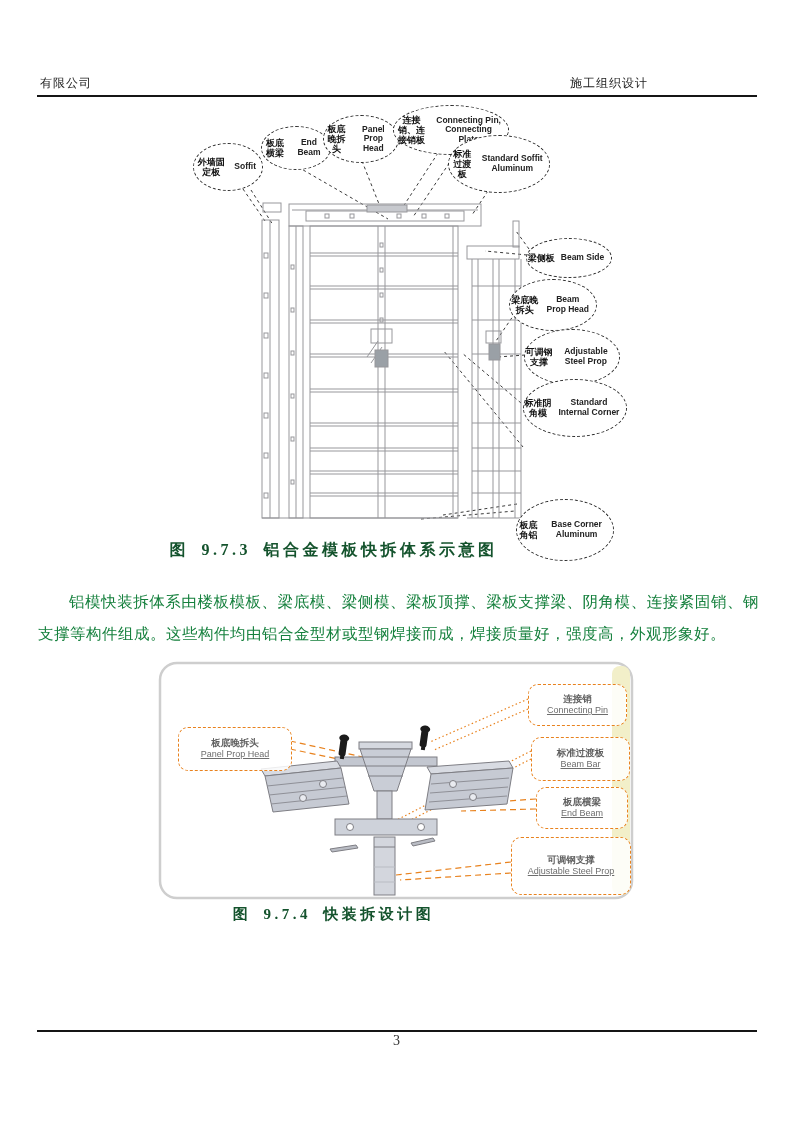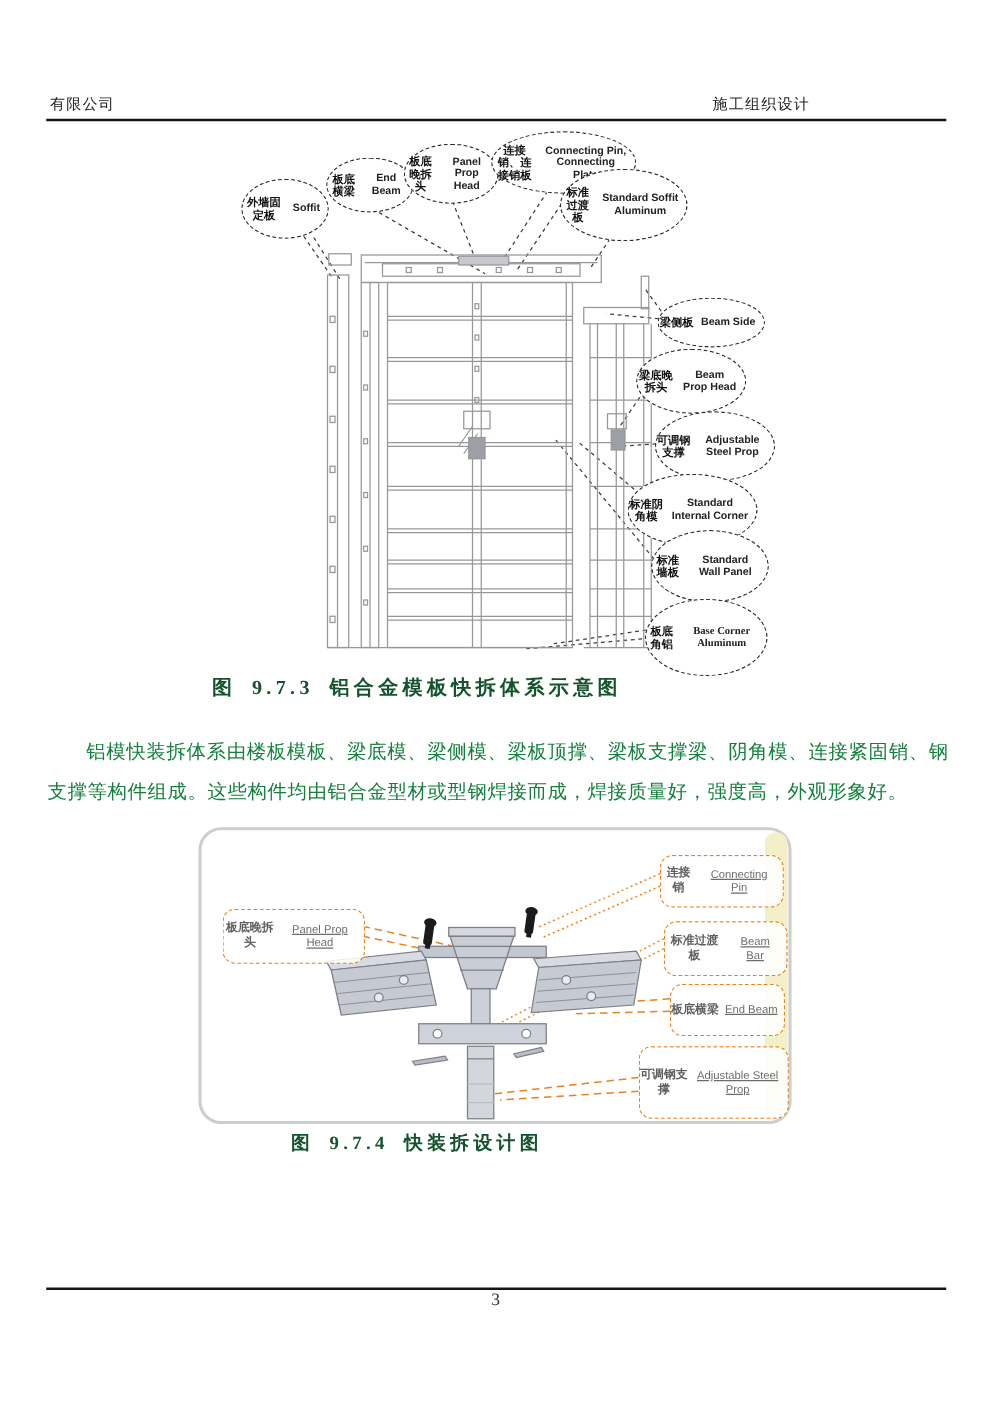--- a/index.html
+++ b/index.html
@@ -21,21 +21,21 @@
   
   .caption{left:0;width:667px;text-align:center;font-weight:700;font-size:16px;
            letter-spacing:3.5px;word-spacing:5px;color:#14532d;}
   
   .body-par{left:38px;top:570px;width:721px;font-size:15.5px;line-height:32px;
             text-indent:2em;text-align:justify;letter-spacing:0.5px;color:#15803d;}
   
   #fig2{left:153px;top:657px;width:490px;height:248px;}
   #fig2 svg{position:absolute;left:0;top:0;}
   .co2{position:absolute;border:1.5px dashed #E8821E;border-radius:10px;
-       display:flex;flex-direction:row;justify-content:center;align-items:center;
+       display:flex;flex-direction:column;justify-content:center;align-items:center;
        text-align:center;background:rgba(255,255,255,.85);
        font-family:"Liberation Sans","DejaVu Sans",sans-serif;line-height:1.25;}
   .co2 .zh{font-size:9.5px;font-weight:700;color:#5f5f5f;}
   .co2 .en{font-size:9px;font-weight:500;color:#6d6d6d;padding:0 5px;text-decoration:underline;}
   
   .page-num{left:0;width:793px;text-align:center;font-size:14px;color:#333;}
 </style>
 </head>
 <body>
 
@@ -181,29 +181,25 @@
     <span class="en">Beam Side</span>
   </div>
   <div class="co" style="left:324px;top:176px;width:86px;height:50px;">
     <span class="zh">梁底晚拆头</span>
     <span class="en">Beam Prop Head</span>
   </div>
   <div class="co" style="left:339px;top:226px;width:94px;height:54px;">
     <span class="zh">可调钢支撑</span>
     <span class="en">Adjustable Steel Prop</span>
   </div>
-  <div class="co" style="left:317px;top:276px;width:102px;height:56px;">
+  <div class="co" style="left:338px;top:276px;width:102px;height:56px;">
     <span class="zh">标准阴角模</span>
     <span class="en">Standard Internal Corner</span>
   </div>
-  <div class="co" style="left:336px;top:321px;width:92px;height:56px;">
-    <span class="zh">标准墙板</span>
-    <span class="en">Standard Wall Panel</span>
-  </div>
-  <div class="co" style="left:331px;top:376px;width:96px;height:60px;font-family:Liberation Serif, serif;">
+  <div class="co" style="left:331px;top:396px;width:96px;height:60px;">
     <span class="zh">板底角铝</span>
     <span class="en">Base Corner Aluminum</span>
   </div>
 </div>
 
 <div class="abs caption" style="top:540px;">图 9.7.3 铝合金模板快拆体系示意图</div>
 
 <p class="abs body-par">铝模快装拆体系由楼板模板、梁底模、梁侧模、梁板顶撑、梁板支撑梁、阴角模、连接紧固销、钢支撑等构件组成。这些构件均由铝合金型材或型钢焊接而成，焊接质量好，强度高，外观形象好。</p>
 
 <div id="fig2" class="abs">

